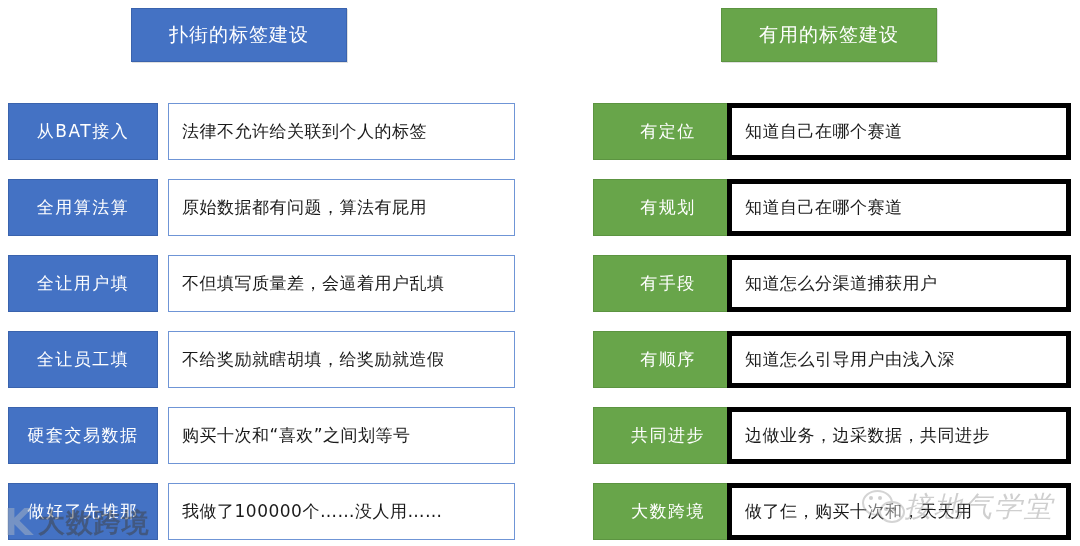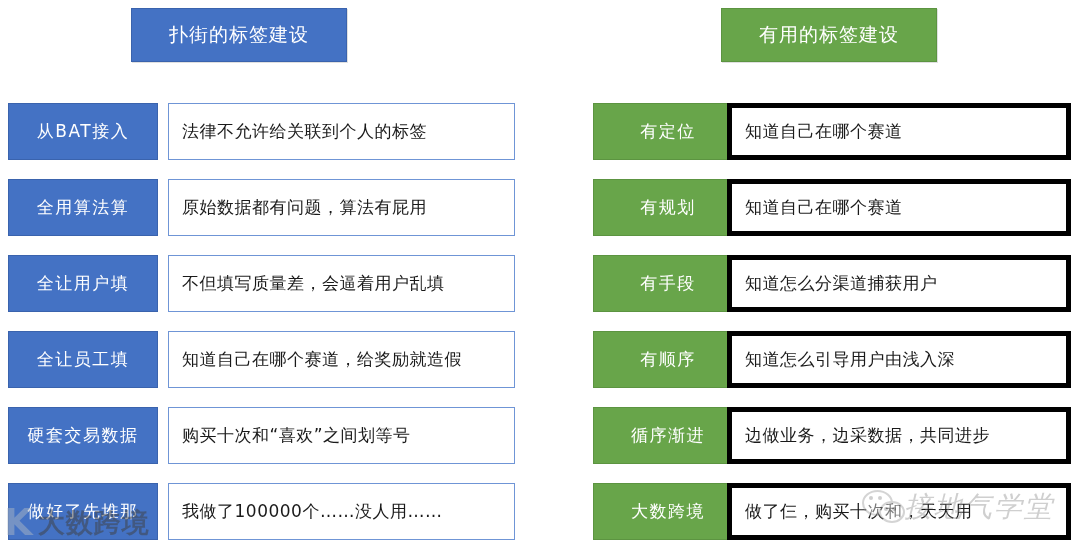--- a/index.html
+++ b/index.html
@@ -204,21 +204,21 @@
   <div class="row col-left" style="top:179px">
     <div class="label-box">全用算法算</div>
     <div class="value-box">原始数据都有问题，算法有屁用</div>
   </div>
   <div class="row col-left" style="top:255px">
     <div class="label-box">全让用户填</div>
     <div class="value-box">不但填写质量差，会逼着用户乱填</div>
   </div>
   <div class="row col-left" style="top:331px">
     <div class="label-box">全让员工填</div>
-    <div class="value-box">知道自己在哪个赛道，给奖励就造假</div>
+    <div class="value-box">不给奖励就瞎胡填，给奖励就造假</div>
   </div>
   <div class="row col-left" style="top:407px">
     <div class="label-box">硬套交易数据</div>
     <div class="value-box">购买十次和“喜欢”之间划等号</div>
   </div>
   <div class="row col-left" style="top:483px">
     <div class="label-box">做好了先堆那</div>
     <div class="value-box">我做了100000个……没人用……</div>
   </div>
 
@@ -232,21 +232,21 @@
   </div>
   <div class="row col-right" style="top:255px">
     <div class="label-box">有手段</div>
     <div class="value-box">知道怎么分渠道捕获用户</div>
   </div>
   <div class="row col-right" style="top:331px">
     <div class="label-box">有顺序</div>
     <div class="value-box">知道怎么引导用户由浅入深</div>
   </div>
   <div class="row col-right" style="top:407px">
-    <div class="label-box">循序渐进</div>
+    <div class="label-box">共同进步</div>
     <div class="value-box">边做业务，边采数据，共同进步</div>
   </div>
   <div class="row col-right" style="top:483px">
     <div class="label-box">大数跨境</div>
     <div class="value-box">做了仨，购买十次和，天天用</div>
   </div>
 
   <div class="watermark wm-left">
     <span class="wm-k">K</span>
     <span class="wm-text">大数跨境</span>

